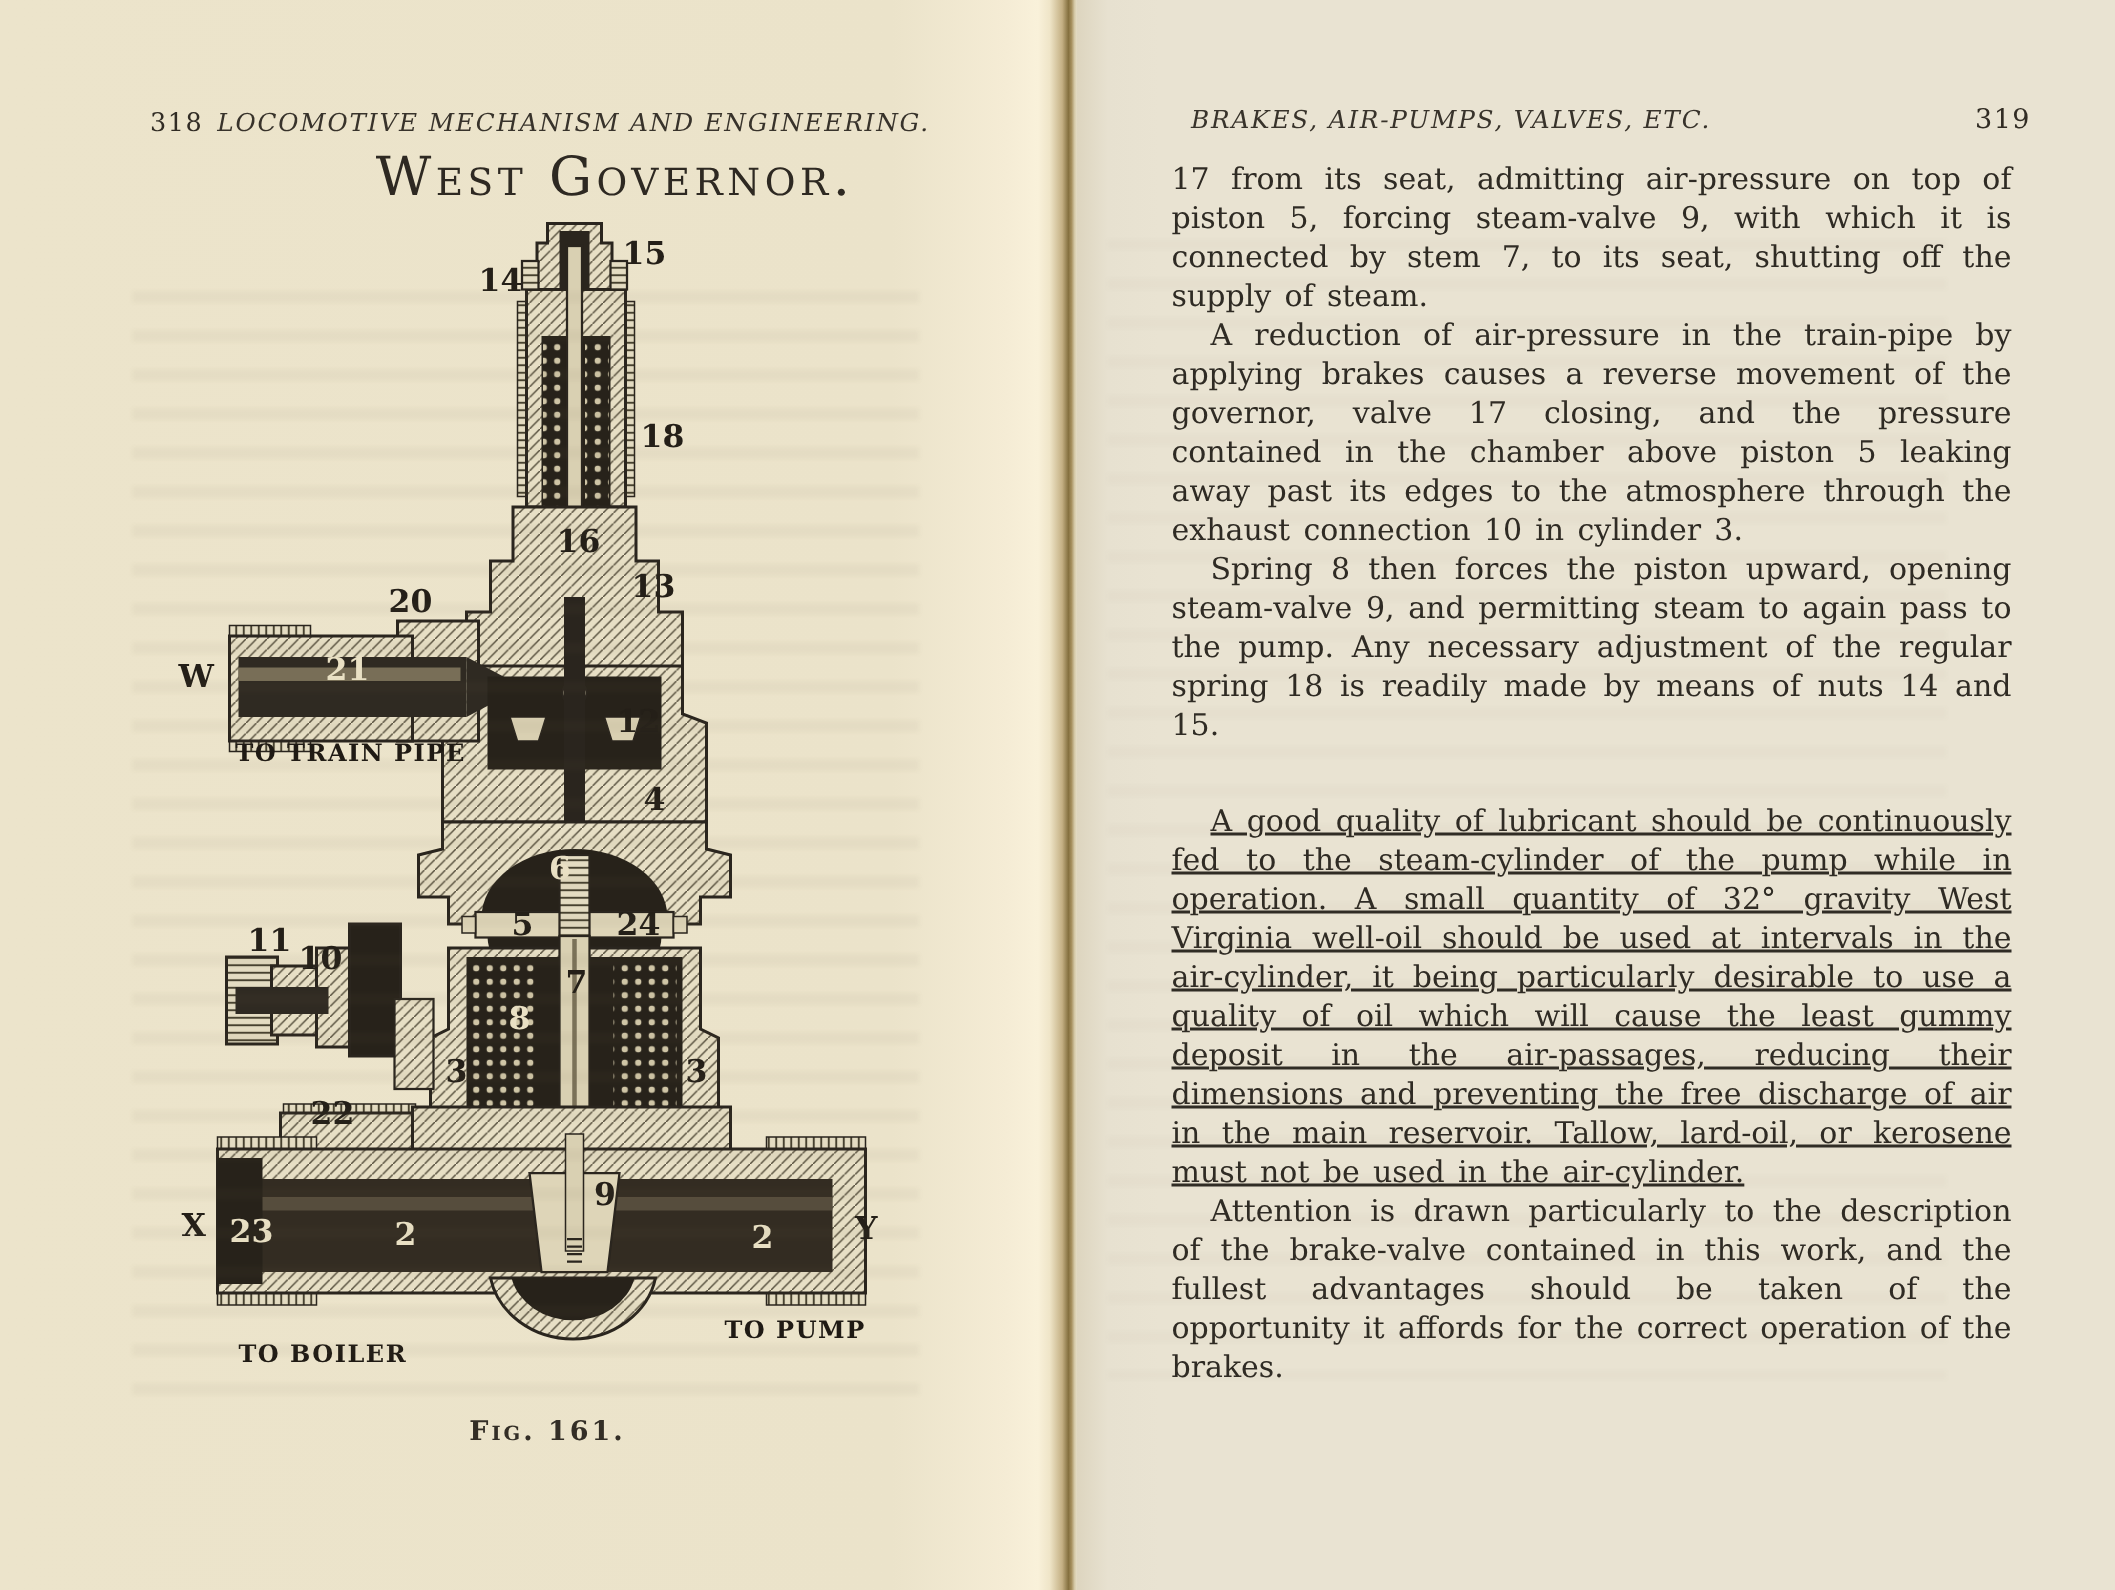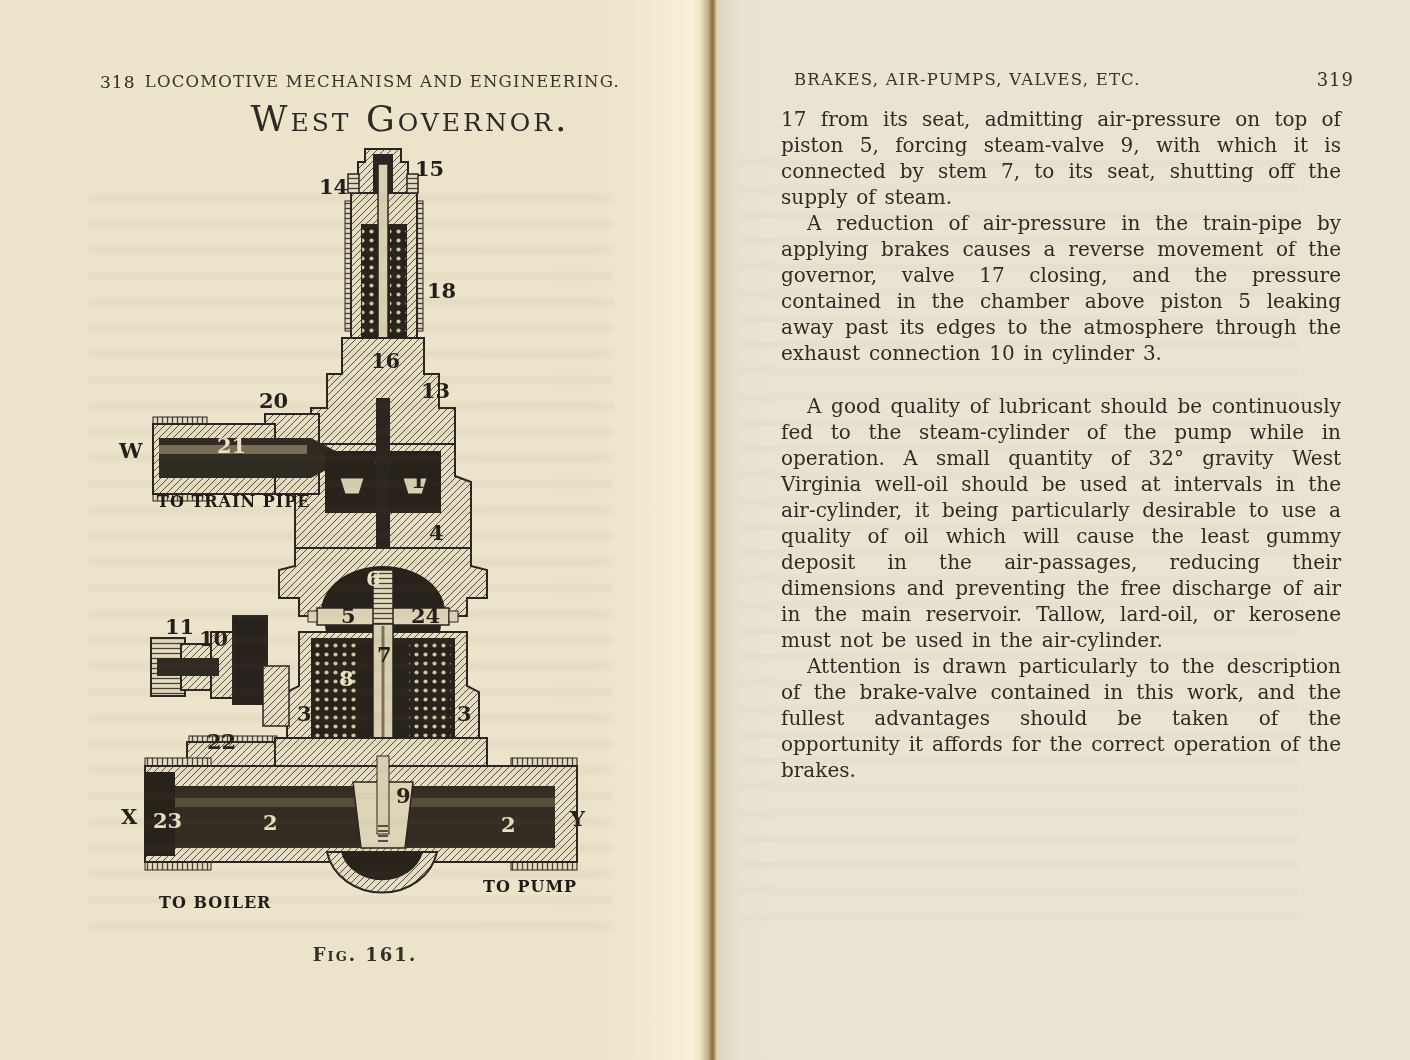--- a/index.html
+++ b/index.html
@@ -10,36 +10,36 @@
   .page{position:absolute;top:0;height:1060px;}
   .page.left{left:0;width:692px;
      background:linear-gradient(90deg,#ece4cb 0%,#ebe3ca 86%,#f5ecd5 97%,#f9f1da 100%);}
   .gutter{position:absolute;top:0;left:692px;width:26px;height:1060px;
      background:linear-gradient(90deg,#f9f1da 0%,#efe5c8 30%,#c4b084 62%,#84703f 78%,#a6905f 86%,#d6cbaa 94%,#e5ddc6 100%);}
   .page.right{left:718px;width:692px;
      background:linear-gradient(90deg,#ddd5bf 0%,#e7e1d0 3%,#e9e3d2 8%,#e9e3d2 100%);}
   
   .hdr-left{position:absolute;top:72px;left:100px;width:520px;text-align:right;}
   .hdr-left .pageno{position:absolute;left:0;top:0;font-size:17px;letter-spacing:1px;}
-  .running{font-size:16.5px;letter-spacing:1.2px;color:#38332b;white-space:nowrap;}
+  .running{font-style:italic;font-size:16.5px;letter-spacing:1.2px;color:#38332b;white-space:nowrap;}
   .hdr-right{position:absolute;top:70px;left:76px;width:560px;text-align:left;}
   .hdr-right .pageno{position:absolute;right:0;top:-1px;font-size:18px;letter-spacing:1px;font-style:normal;}
   
   .title{position:absolute;top:98px;left:150px;width:520px;margin:0;text-align:center;
      font-variant:small-caps;font-weight:400;font-size:36px;letter-spacing:3px;color:#2e2922;}
   .figcap{position:absolute;top:944px;left:115px;width:500px;text-align:center;
      font-variant:small-caps;font-size:18px;letter-spacing:2px;color:#332e26;font-weight:bold;}
   figure{margin:0;}
   .figsvg{position:absolute;left:115px;top:146px;width:500px;height:800px;}
   
   .body-text{position:absolute;top:106px;left:63px;width:560px;
      font-size:20px;line-height:26px;text-align:justify;word-spacing:2.5px;color:#2f2b24;}
   .body-text p{margin:0;text-indent:26px;}
   .body-text p.noindent{text-indent:0;}
-  .body-text p.sectgap{margin-top:27px;}
+  .body-text p.sectgap{margin-top:38px;text-decoration:underline;}
   
   .ghost{position:absolute;pointer-events:none;filter:blur(1.4px);opacity:.55;
      background:repeating-linear-gradient(180deg,rgba(125,112,82,0) 0 9px,rgba(125,112,82,.10) 9px 17px,rgba(125,112,82,0) 17px 26px);}
   .ghost.gl{left:88px;top:185px;width:525px;height:745px;}
   .ghost.gr{left:20px;top:150px;width:560px;height:770px;opacity:.28;}
   
   .fig-num{font-family:"DejaVu Serif",serif;font-weight:bold;font-size:21px;fill:#241f18;}
   .fig-num.light{fill:#e9e0c4;}
   .fig-ann{font-family:"DejaVu Serif",serif;font-weight:bold;font-size:16px;letter-spacing:1px;fill:#1f1a14;}
 </style>
@@ -195,19 +195,20 @@
 
   <div class="page right">
     <div class="hdr-right">
       <span class="running">BRAKES, AIR-PUMPS, VALVES, ETC.</span>
       <span class="pageno">319</span>
     </div>
 
     <div class="body-text">
       <p class="noindent">17 from its seat, admitting air-pressure on top of piston 5, forcing steam-valve 9, with which it is connected by stem 7, to its seat, shutting off the supply of steam.</p>
       <p>A reduction of air-pressure in the train-pipe by applying brakes causes a reverse movement of the governor, valve 17 closing, and the pressure contained in the chamber above piston 5 leaking away past its edges to the atmosphere through the exhaust connection 10 in cylinder 3.</p>
+      <p>Spring 8 then forces the piston upward, opening steam-valve 9, and permitting steam to again pass to the pump.  Any necessary adjustment of the regular spring 18 is readily made by means of nuts 14 and 15.</p>
       <p class="sectgap">A good quality of lubricant should be continuously fed to the steam-cylinder of the pump while in operation.  A small quantity of 32° gravity West Virginia well-oil should be used at intervals in the air-cylinder, it being particularly desirable to use a quality of oil which will cause the least gummy deposit in the air-passages, reducing their dimensions and preventing the free discharge of air in the main reservoir.  Tallow, lard-oil, or kerosene must not be used in the air-cylinder.</p>
       <p>Attention is drawn particularly to the description of the brake-valve contained in this work, and the fullest advantages should be taken of the opportunity it affords for the correct operation of the brakes.</p>
     </div>
 
     <div class="ghost gr"></div>
   </div>
 </div>
 
 </body></html>

